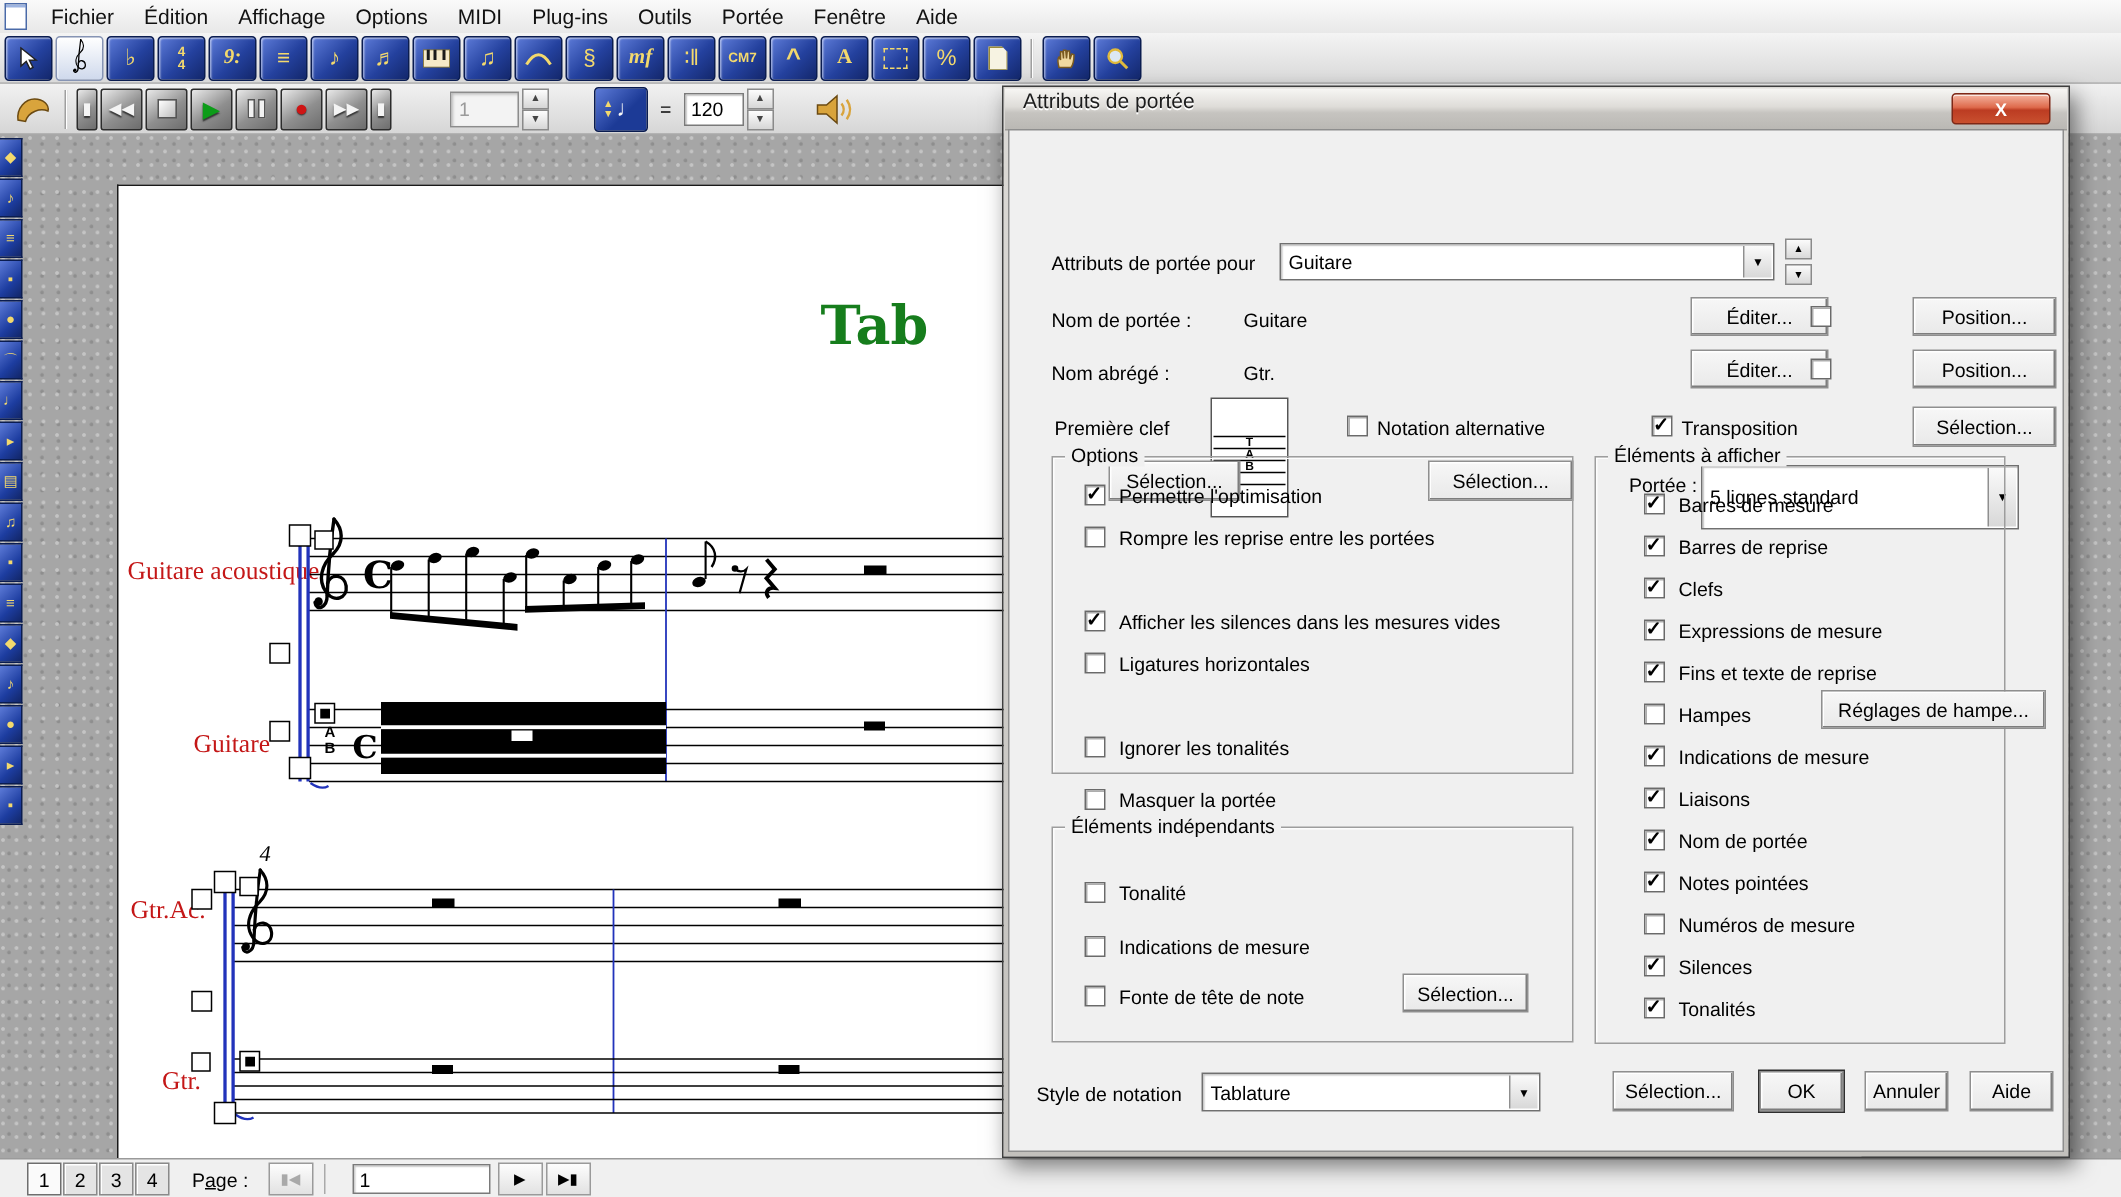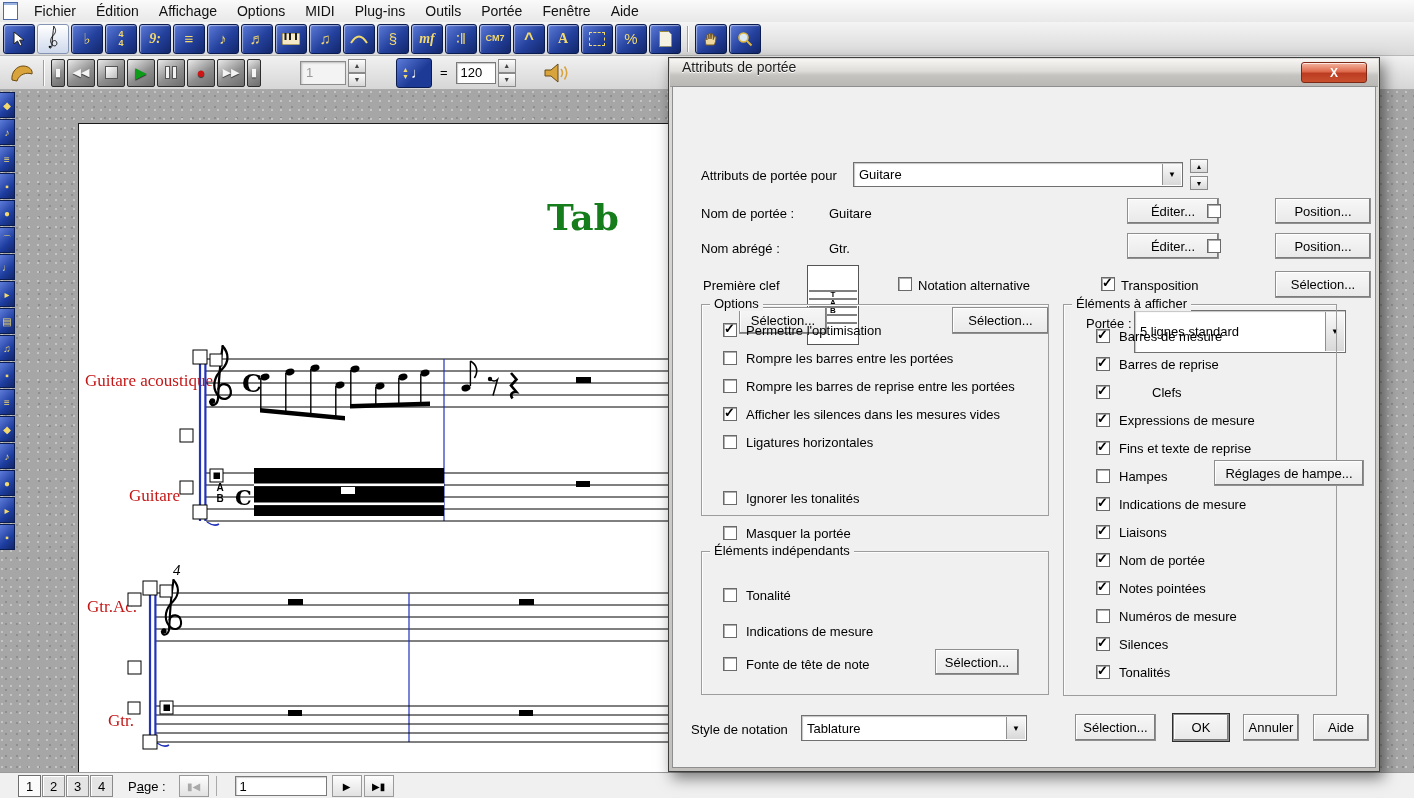--- a/index.html
+++ b/index.html
@@ -534,25 +534,21 @@
   </div>
 
   <div class="grp" id="grp-options" style="left:32px;top:246px;width:346px;height:210px;top:246px">
     <span class="legend">Options</span>
   <div class="check-row" style="left: 21px; top: 17px;">
         <span class="cb checked"></span>
         <span class="cb-label">Permettre l'optimisation</span>
       </div>
       <div class="check-row" style="left: 21px; top: 45px;">
         <span class="cb"></span>
-        <span class="cb-label">Rompre les barres entre les portées</span>
-      </div>
-      <div class="check-row" style="left: 21px; top: 73px;">
-        <span class="cb"></span>
-        <span class="cb-label">Rompre les barres de reprise entre les portées</span>
+        <span class="cb-label">Rompre les reprise entre les portées</span>
       </div>
       <div class="check-row" style="left: 21px; top: 101px;">
         <span class="cb checked"></span>
         <span class="cb-label">Afficher les silences dans les mesures vides</span>
       </div>
       <div class="check-row" style="left: 21px; top: 129px;">
         <span class="cb"></span>
         <span class="cb-label">Ligatures horizontales</span>
       </div>
       <div class="check-row" style="left: 21px; top: 175px; margin-top: 45px;">
@@ -583,21 +579,21 @@
   <div class="grp" id="grp-display" style="left:394px;top:246px;width:272px;height:390px">
     <span class="legend">Éléments à afficher</span>
   <div class="check-row" style="left: 32px; top: 23px;">
         <span class="cb checked"></span>
         <span class="cb-label">Barres de mesure</span>
       </div>
       <div class="check-row" style="left: 32px; top: 51px;">
         <span class="cb checked"></span>
         <span class="cb-label">Barres de reprise</span>
       </div>
-      <div class="check-row" style="left: 32px; top: 79px; gap: 33px;">
+      <div class="check-row" style="left: 32px; top: 79px;">
         <span class="cb checked"></span>
         <span class="cb-label">Clefs</span>
       </div>
       <div class="check-row" style="left: 32px; top: 107px;">
         <span class="cb checked"></span>
         <span class="cb-label">Expressions de mesure</span>
       </div>
       <div class="check-row" style="left: 32px; top: 135px;">
         <span class="cb checked"></span>
         <span class="cb-label">Fins et texte de reprise</span>

